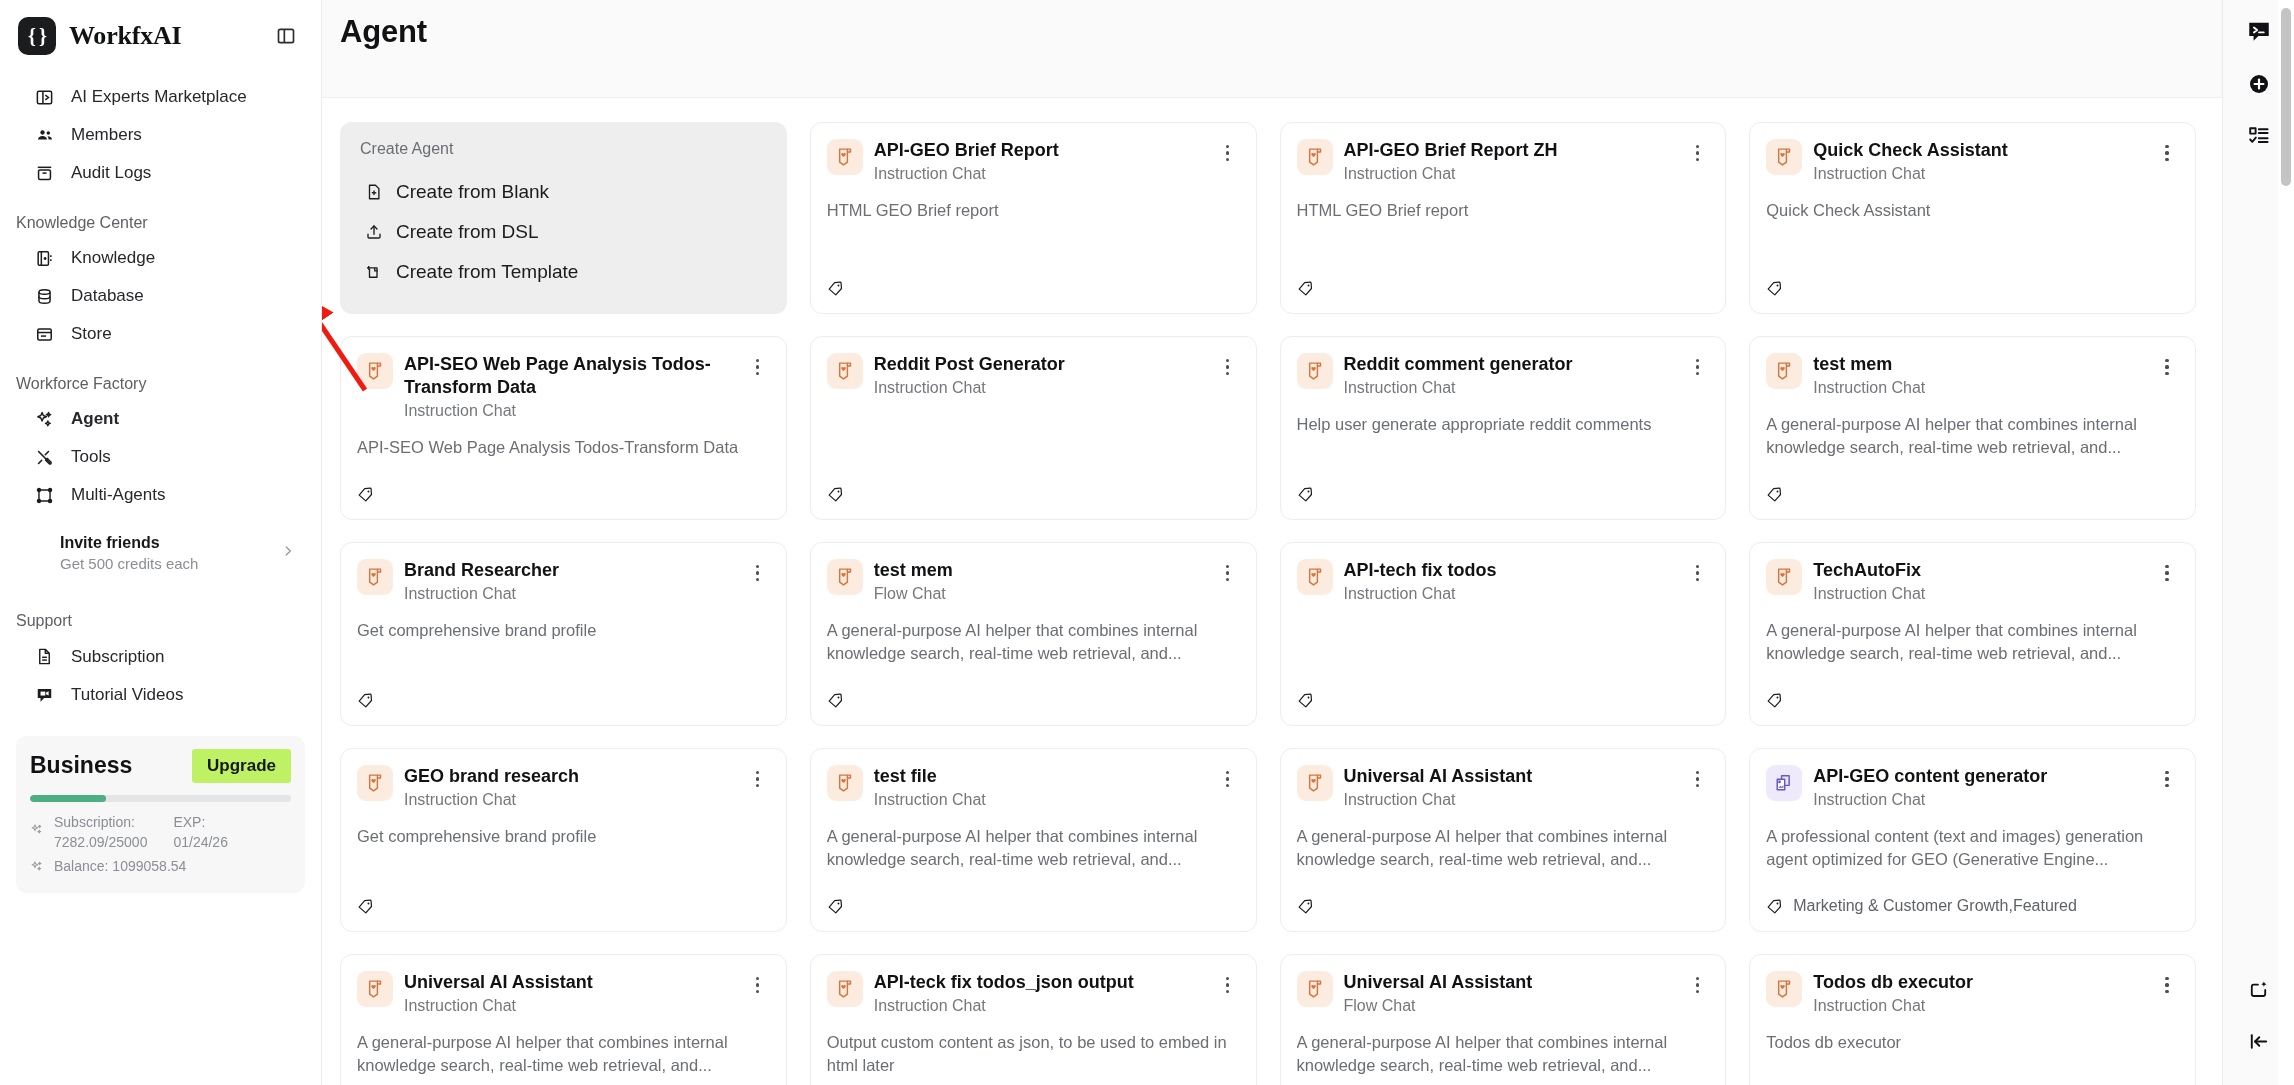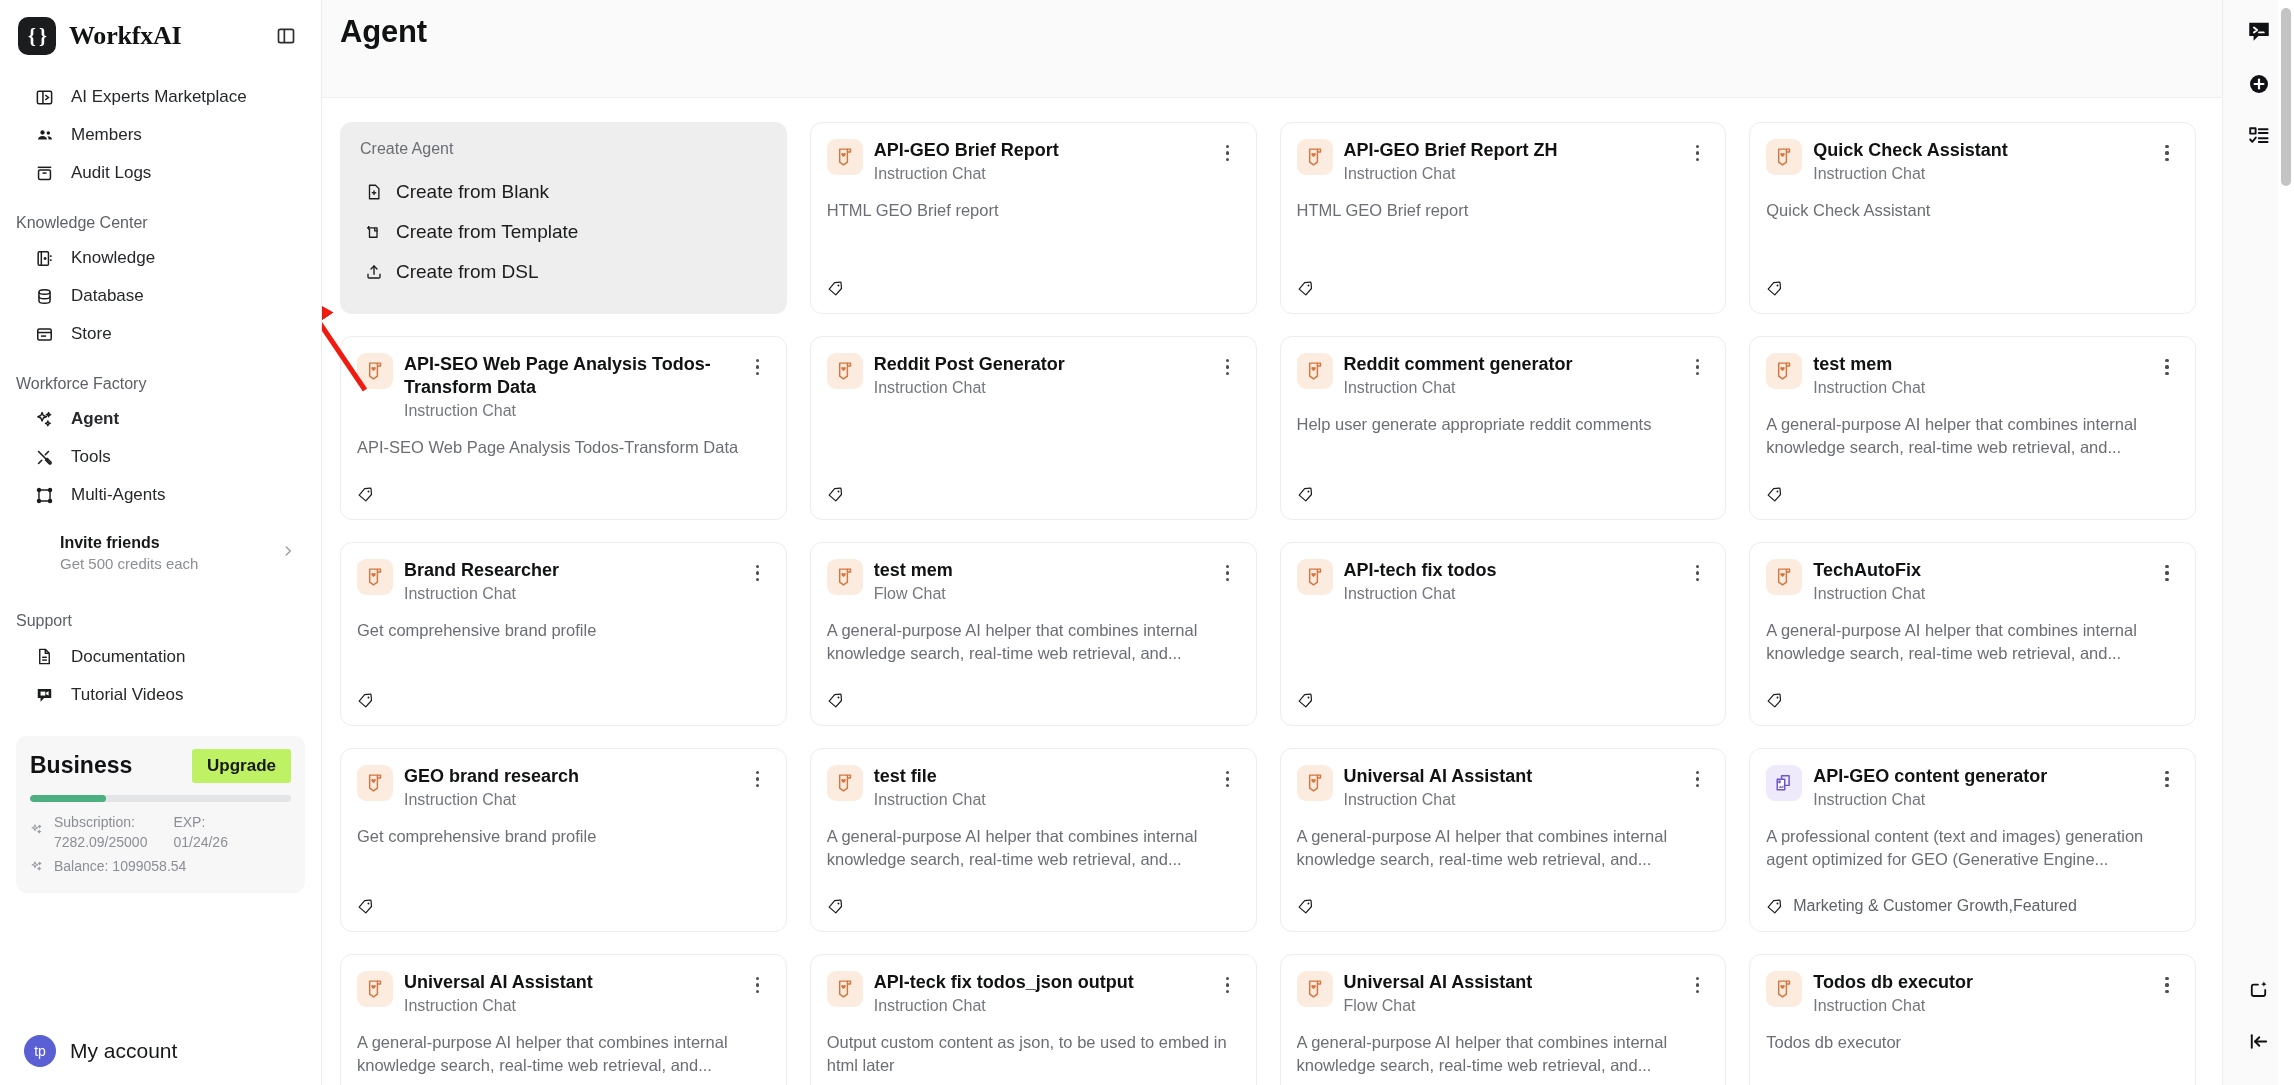--- a/index.html
+++ b/index.html
@@ -462,21 +462,21 @@
 
       <div class="nav-item">
         <span class="ico">
           <svg width="19" height="19" viewBox="0 0 24 24" fill="none" stroke="#1b1c1e" stroke-width="1.8" stroke-linejoin="round">
             <path d="M6 3h7l5 5v13H6z"></path>
               <polyline points="13,3 13,8 18,8"></polyline>
             <line x1="9" y1="13" x2="15" y2="13"></line>
               <line x1="9" y1="16.5" x2="15" y2="16.5"></line>
           </svg>
         </span>
-        <span>Documentation</span>
+        <span>Subscription</span>
       </div>
 
       <div class="nav-item">
         <span class="ico">
           <svg width="19" height="19" viewBox="0 0 24 24" fill="#1b1c1e">
             <path d="M3.5 5h17v11.5h-9L7 21v-4.5H3.5z"></path>
             <rect x="7" y="8.3" width="6" height="5" fill="#ffffff"></rect>
             <path d="M14 9.4l3.2-1.4v5.2L14 11.8z" fill="#ffffff"></path>
           </svg>
         </span>
@@ -518,24 +518,20 @@
                 <path d="M16.5 5.5l.6 1.5 1.5.6-1.5.6-.6 1.5-.6-1.5-1.5-.6 1.5-.6z"></path>
                 <path d="M15.8 14l.7 1.7 1.7.7-1.7.7-.7 1.7-.7-1.7-1.7-.7 1.7-.7z"></path>
               </svg>
             </span>
             <span>Balance: 1099058.54</span>
           </div>
         </div>
       </div>
     </div>
 
-    <div class="account-row">
-      <div class="avatar">tp</div>
-      <div class="account-name">My account</div>
-    </div>
   </aside>
 
   <main class="main">
 
     <div class="page-header">
       <div class="page-title">Agent</div>
     </div>
 
     <div class="grid-wrap">
       <div class="grid" id="agentGrid">
@@ -545,43 +541,43 @@
 
           <div class="create-item">
             <span class="ico">
               <svg width="18" height="18" viewBox="0 0 24 24" fill="none" stroke="#1b1c1e" stroke-width="1.8" stroke-linejoin="round">
                 <path d="M6 3h8l4.5 4.5V21H6z"></path>
                   <line x1="12" y1="10" x2="12" y2="16"></line>
                   <line x1="9" y1="13" x2="15" y2="13"></line>
               </svg>
             </span>
             <span>Create from Blank</span>
+          </div>
+
+          <div class="create-item">
+            <span class="ico">
+              <svg width="18" height="18" viewBox="0 0 24 24" fill="none" stroke="#1b1c1e" stroke-width="1.8" stroke-linecap="round" stroke-linejoin="round">
+                <path d="M4 15v3.5a1.5 1.5 0 0 0 1.5 1.5h13a1.5 1.5 0 0 0 1.5-1.5V15"></path>
+                <polyline points="8,8 12,4 16,8"></polyline>
+                  <line x1="12" y1="4" x2="12" y2="15"></line>
+              </svg>
+            </span>
+            <span>Create from DSL</span>
           </div>
 
           <div class="create-item">
             <span class="ico">
               <svg width="18" height="18" viewBox="0 0 24 24" fill="none" stroke="#1b1c1e" stroke-width="1.8" stroke-linejoin="round">
                 <path d="M7 6.5h9V19H6V8"></path>
                   <line x1="5" y1="4" x2="5" y2="9"></line>
                   <line x1="2.6" y1="6.5" x2="7.4" y2="6.5"></line>
                 <polyline points="13,6.5 13,10.5 17,10.5"></polyline>
               </svg>
             </span>
             <span>Create from Template</span>
-          </div>
-
-          <div class="create-item">
-            <span class="ico">
-              <svg width="18" height="18" viewBox="0 0 24 24" fill="none" stroke="#1b1c1e" stroke-width="1.8" stroke-linecap="round" stroke-linejoin="round">
-                <path d="M4 15v3.5a1.5 1.5 0 0 0 1.5 1.5h13a1.5 1.5 0 0 0 1.5-1.5V15"></path>
-                <polyline points="8,8 12,4 16,8"></polyline>
-                  <line x1="12" y1="4" x2="12" y2="15"></line>
-              </svg>
-            </span>
-            <span>Create from DSL</span>
           </div>
         </div>
 
       <div class="card">
             <div class="card-head">
               <div class="card-icon scroll">
                 <svg width="22" height="22" viewBox="0 0 24 24" fill="none" stroke="#d4763f" stroke-width="1.6" stroke-linejoin="round">
                   <path d="M6.2 3.4h8.4v14.2l-4.2 3-4.2-3z"></path>
                   <path d="M14.6 3.4h3.4v3.1h-3.4"></path>
                   <path d="M10.4 8.2c-.9-1.1-2.5-.5-2.5.8 0 1.2 1.6 2.2 2.5 3 .9-.8 2.5-1.8 2.5-3 0-1.3-1.6-1.9-2.5-.8z" fill="#d4763f" stroke="none"></path>

